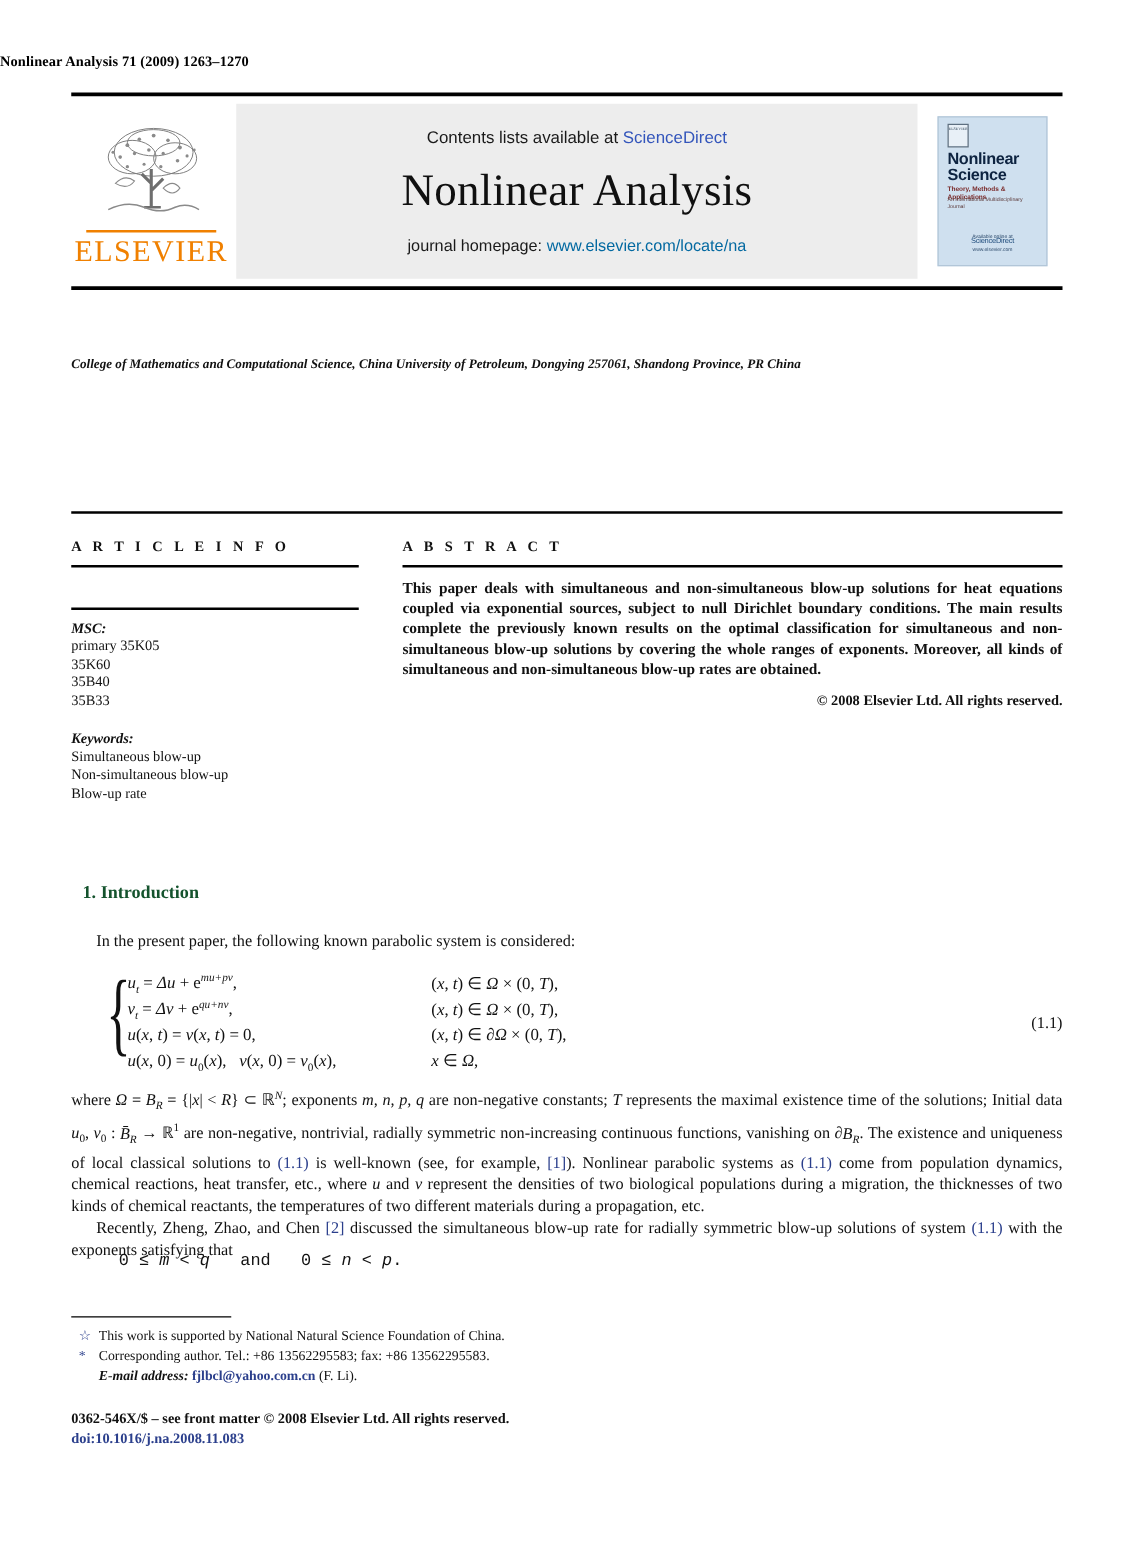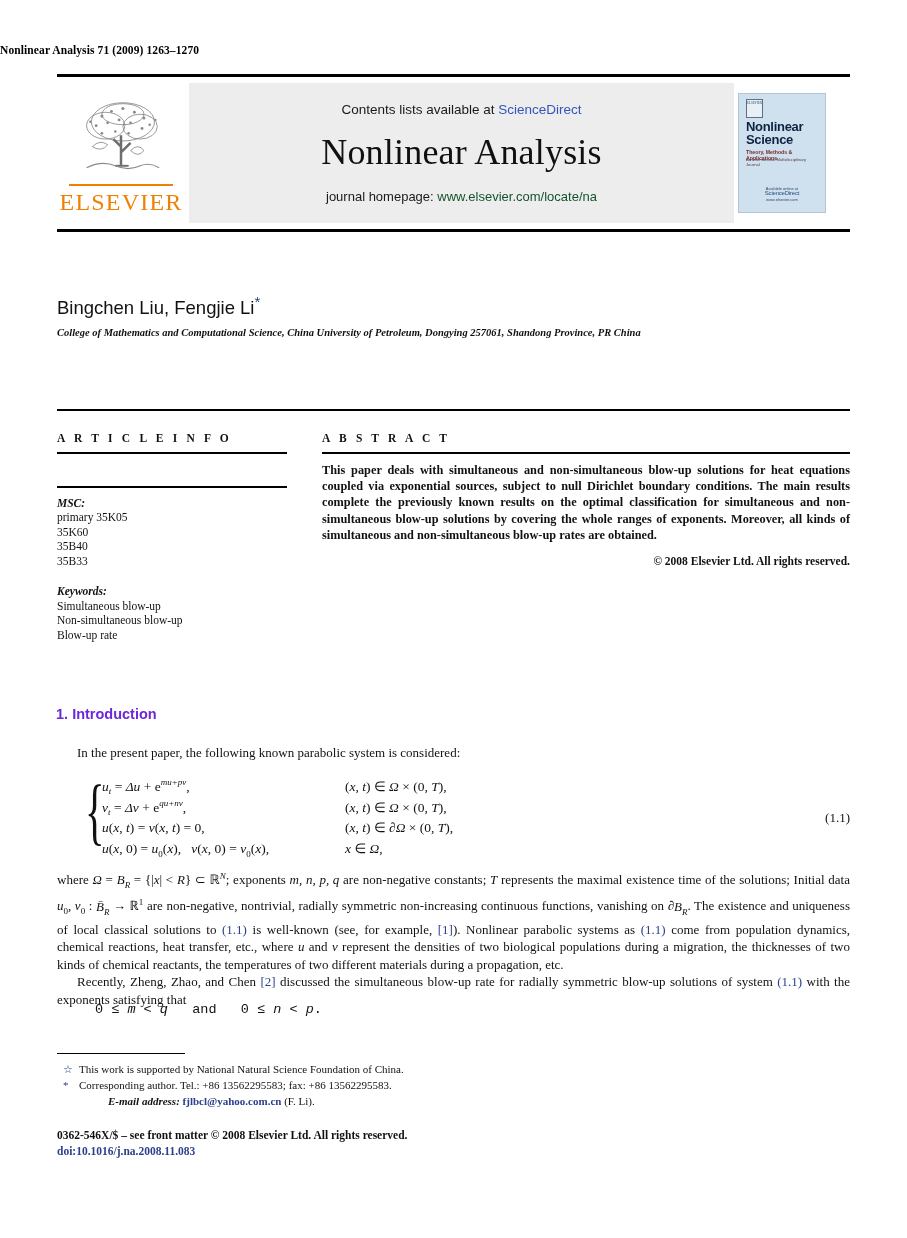--- a/index.html
+++ b/index.html
@@ -109,29 +109,29 @@
     margin-bottom: 16px;
     letter-spacing: 0.2px;
   }
   .homepage-line {
     font-family: "Liberation Sans", sans-serif;
     font-size: 13px;
     color: #1a1a1a;
     margin-bottom: 6px;
   }
   .homepage-url {
-    color: #14532d;
+    color: #0369a1;
   }
 
   .cover-block {
     width: 112px;
     flex: 0 0 112px;
     display: flex;
     align-items: center;
-    justify-content: flex-start;
+    justify-content: center;
   }
   .cover {
     width: 88px;
     height: 120px;
     background: #cfe0ef;
     border: 1px solid #b2c6d8;
     position: relative;
     box-sizing: border-box;
     overflow: hidden;
   }
@@ -297,25 +297,25 @@
     font-weight: bold;
     font-size: 11.5px;
     text-align: right;
     margin-top: 12px;
     color: #111;
   }
 
   
   .intro-head {
     position: absolute;
-    left: 56px; top: 706px;
-    font-family: Liberation Sans, sans-serif;
+    left: 66px; top: 706px;
+    font-family: Liberation Serif, serif;
     font-weight: bold;
     font-size: 14.5px;
-    color: #6d28d9;
+    color: #14532d;
   }
   .body-text {
     position: absolute;
     left: 57px;
     width: 793px;
     font-family: "Liberation Serif", serif;
     font-size: 13px;
     line-height: 17.5px;
     text-align: justify;
     color: #111;
@@ -399,21 +399,20 @@
   }
   .fn-mark {
     position: absolute;
     left: 6px; top: 0;
     color: #111;
   }
   .fn-mark.blue { color: #2b3f8c; }
   .fn-email-lbl {
     font-style: italic;
     font-weight: bold;
-    margin-left: 29px;
   }
   .mail-link {
     color: #2b3f8c;
     font-weight: bold;
   }
   .issn-block {
     position: absolute;
     left: 57px; top: 1128px;
     font-family: "Liberation Serif", serif;
     font-weight: bold;
@@ -493,23 +492,20 @@
             <div class="sd">ScienceDirect</div>
             <div>www.elsevier.com</div>
           </div>
         </div>
       </div>
 
     </div>
   </div>
 
   <div class="title-area">
-    <div class="authors">
-      <span>Bingchen Liu, Fengjie Li</span><span class="corr-star">*</span>
-    </div>
     <div class="affil">College of Mathematics and Computational Science, China University of Petroleum, Dongying 257061, Shandong Province, PR China</div>
   </div>
   <div class="rule-under-title"></div>
 
   <div class="cols">
 
     <div class="col-left">
       <div class="sec-head">A R T I C L E   I N F O</div>
       <div class="hr-thin"></div>
       <div class="info-gap"></div>

